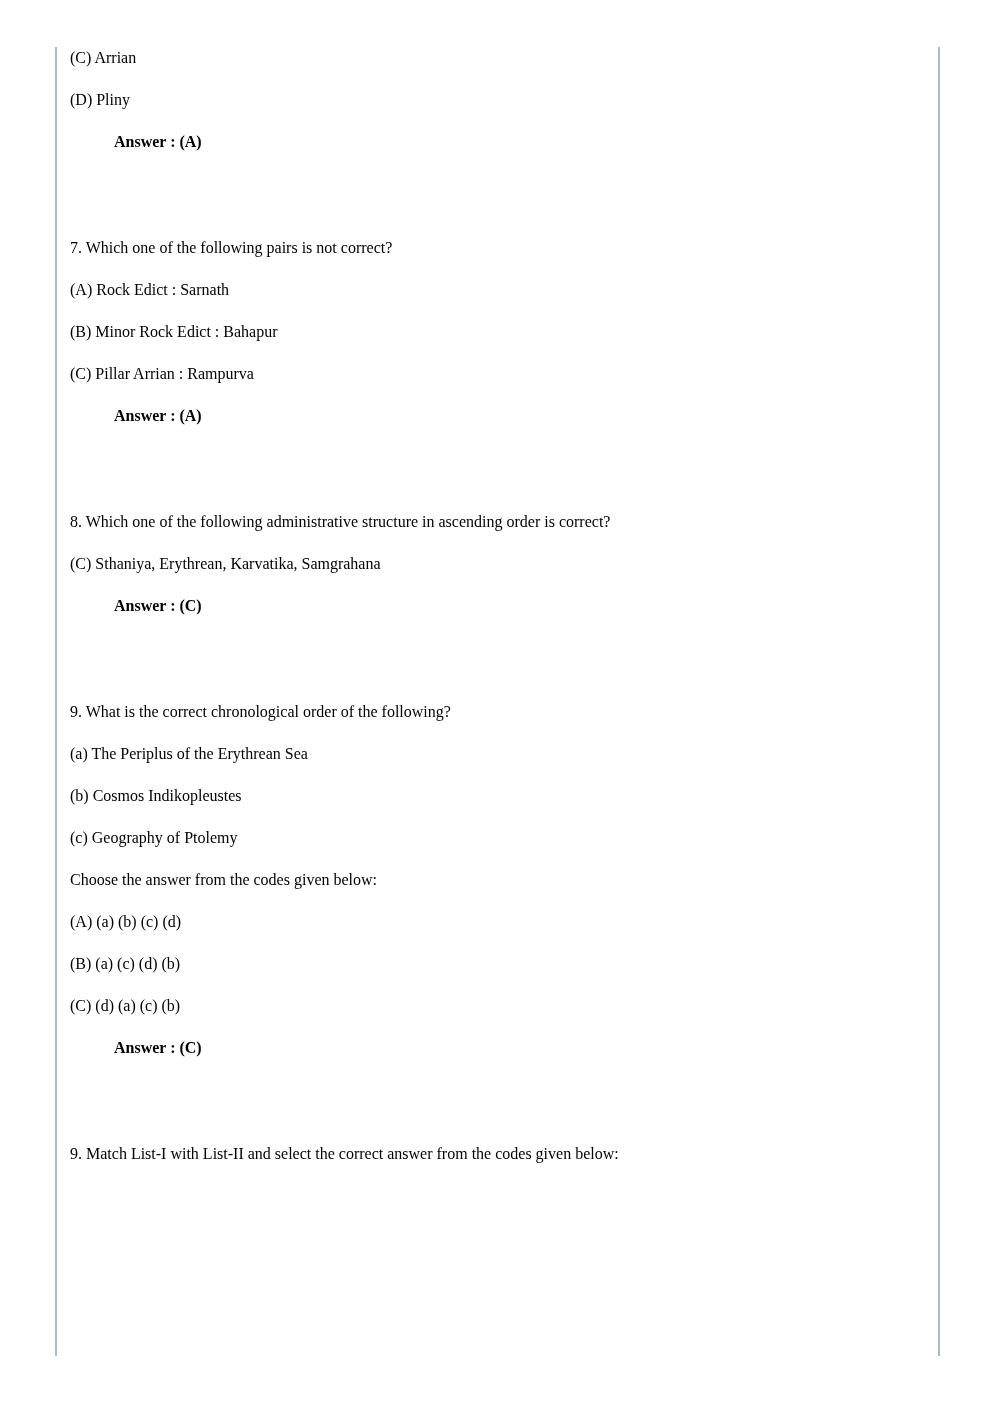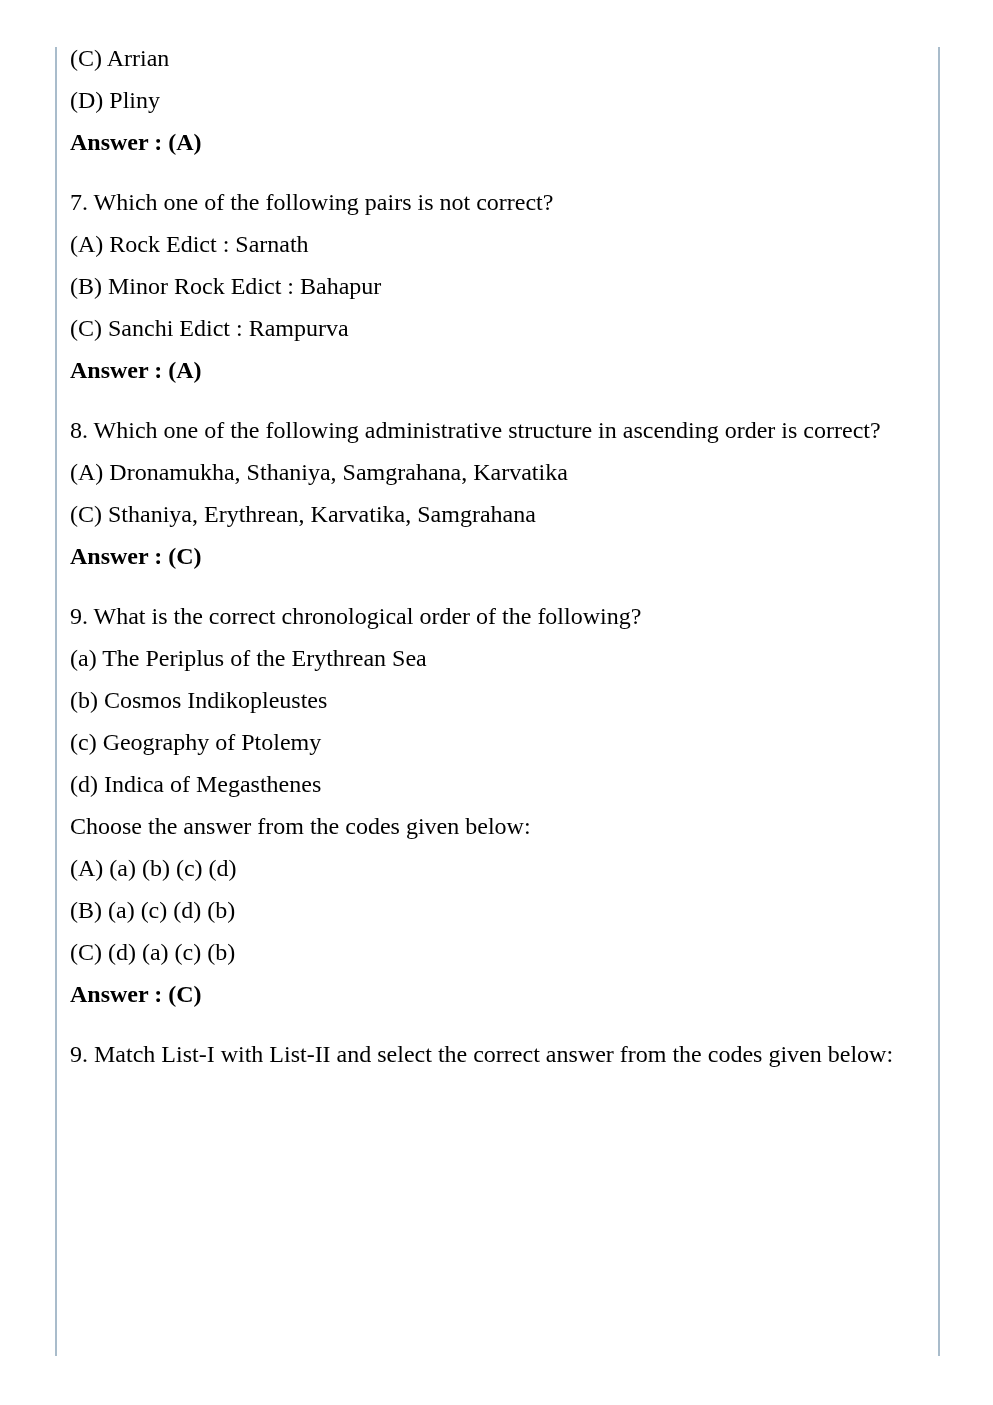--- a/index.html
+++ b/index.html
@@ -26,55 +26,53 @@
   .page-border.right { left: 938px; }
   .content {
     position: absolute;
     left: 70px;
     top: 37px;
     width: 860px;
   }
   .content p {
     margin: 0;
     padding: 0;
-    font-size: 24px;
+    font-size: 16px;
     line-height: 42px;
     white-space: nowrap;
   }
-  .content p.answer { font-weight: bold; }
-  .content p.qstart { margin-top: 18px; }
+  .content p.answer { font-weight: bold; margin-left: 44px; }
+  .content p.qstart { margin-top: 64px; }
 </style>
 </head>
 <body>
 
 <div class="page-border left"></div>
 <div class="page-border right"></div>
 
 <div class="content">
 
   <p>(C) Arrian</p>
   <p>(D) Pliny</p>
   <p class="answer">Answer : (A)</p>
 
   <p class="qstart">7. Which one of the following pairs is not correct?</p>
   <p>(A) Rock Edict : Sarnath</p>
   <p>(B) Minor Rock Edict : Bahapur</p>
-  <p>(C) Sanchi Edict : Rampurva</p>
+  <p>(C) Pillar Arrian : Rampurva</p>
   <p class="answer">Answer : (A)</p>
 
   <p class="qstart">8. Which one of the following administrative structure in ascending order is correct?</p>
-  <p>(A) Dronamukha, Sthaniya, Samgrahana, Karvatika</p>
   <p>(C) Sthaniya, Erythrean, Karvatika, Samgrahana</p>
   <p class="answer">Answer : (C)</p>
 
   <p class="qstart">9. What is the correct chronological order of the following?</p>
   <p>(a) The Periplus of the Erythrean Sea</p>
   <p>(b) Cosmos Indikopleustes</p>
   <p>(c) Geography of Ptolemy</p>
-  <p>(d) Indica of Megasthenes</p>
   <p>Choose the answer from the codes given below:</p>
   <p>(A) (a) (b) (c) (d)</p>
   <p>(B) (a) (c) (d) (b)</p>
   <p>(C) (d) (a) (c) (b)</p>
   <p class="answer">Answer : (C)</p>
 
   <p class="qstart">9. Match List-I with List-II and select the correct answer from the codes given below:</p>
 
 </div>
 

